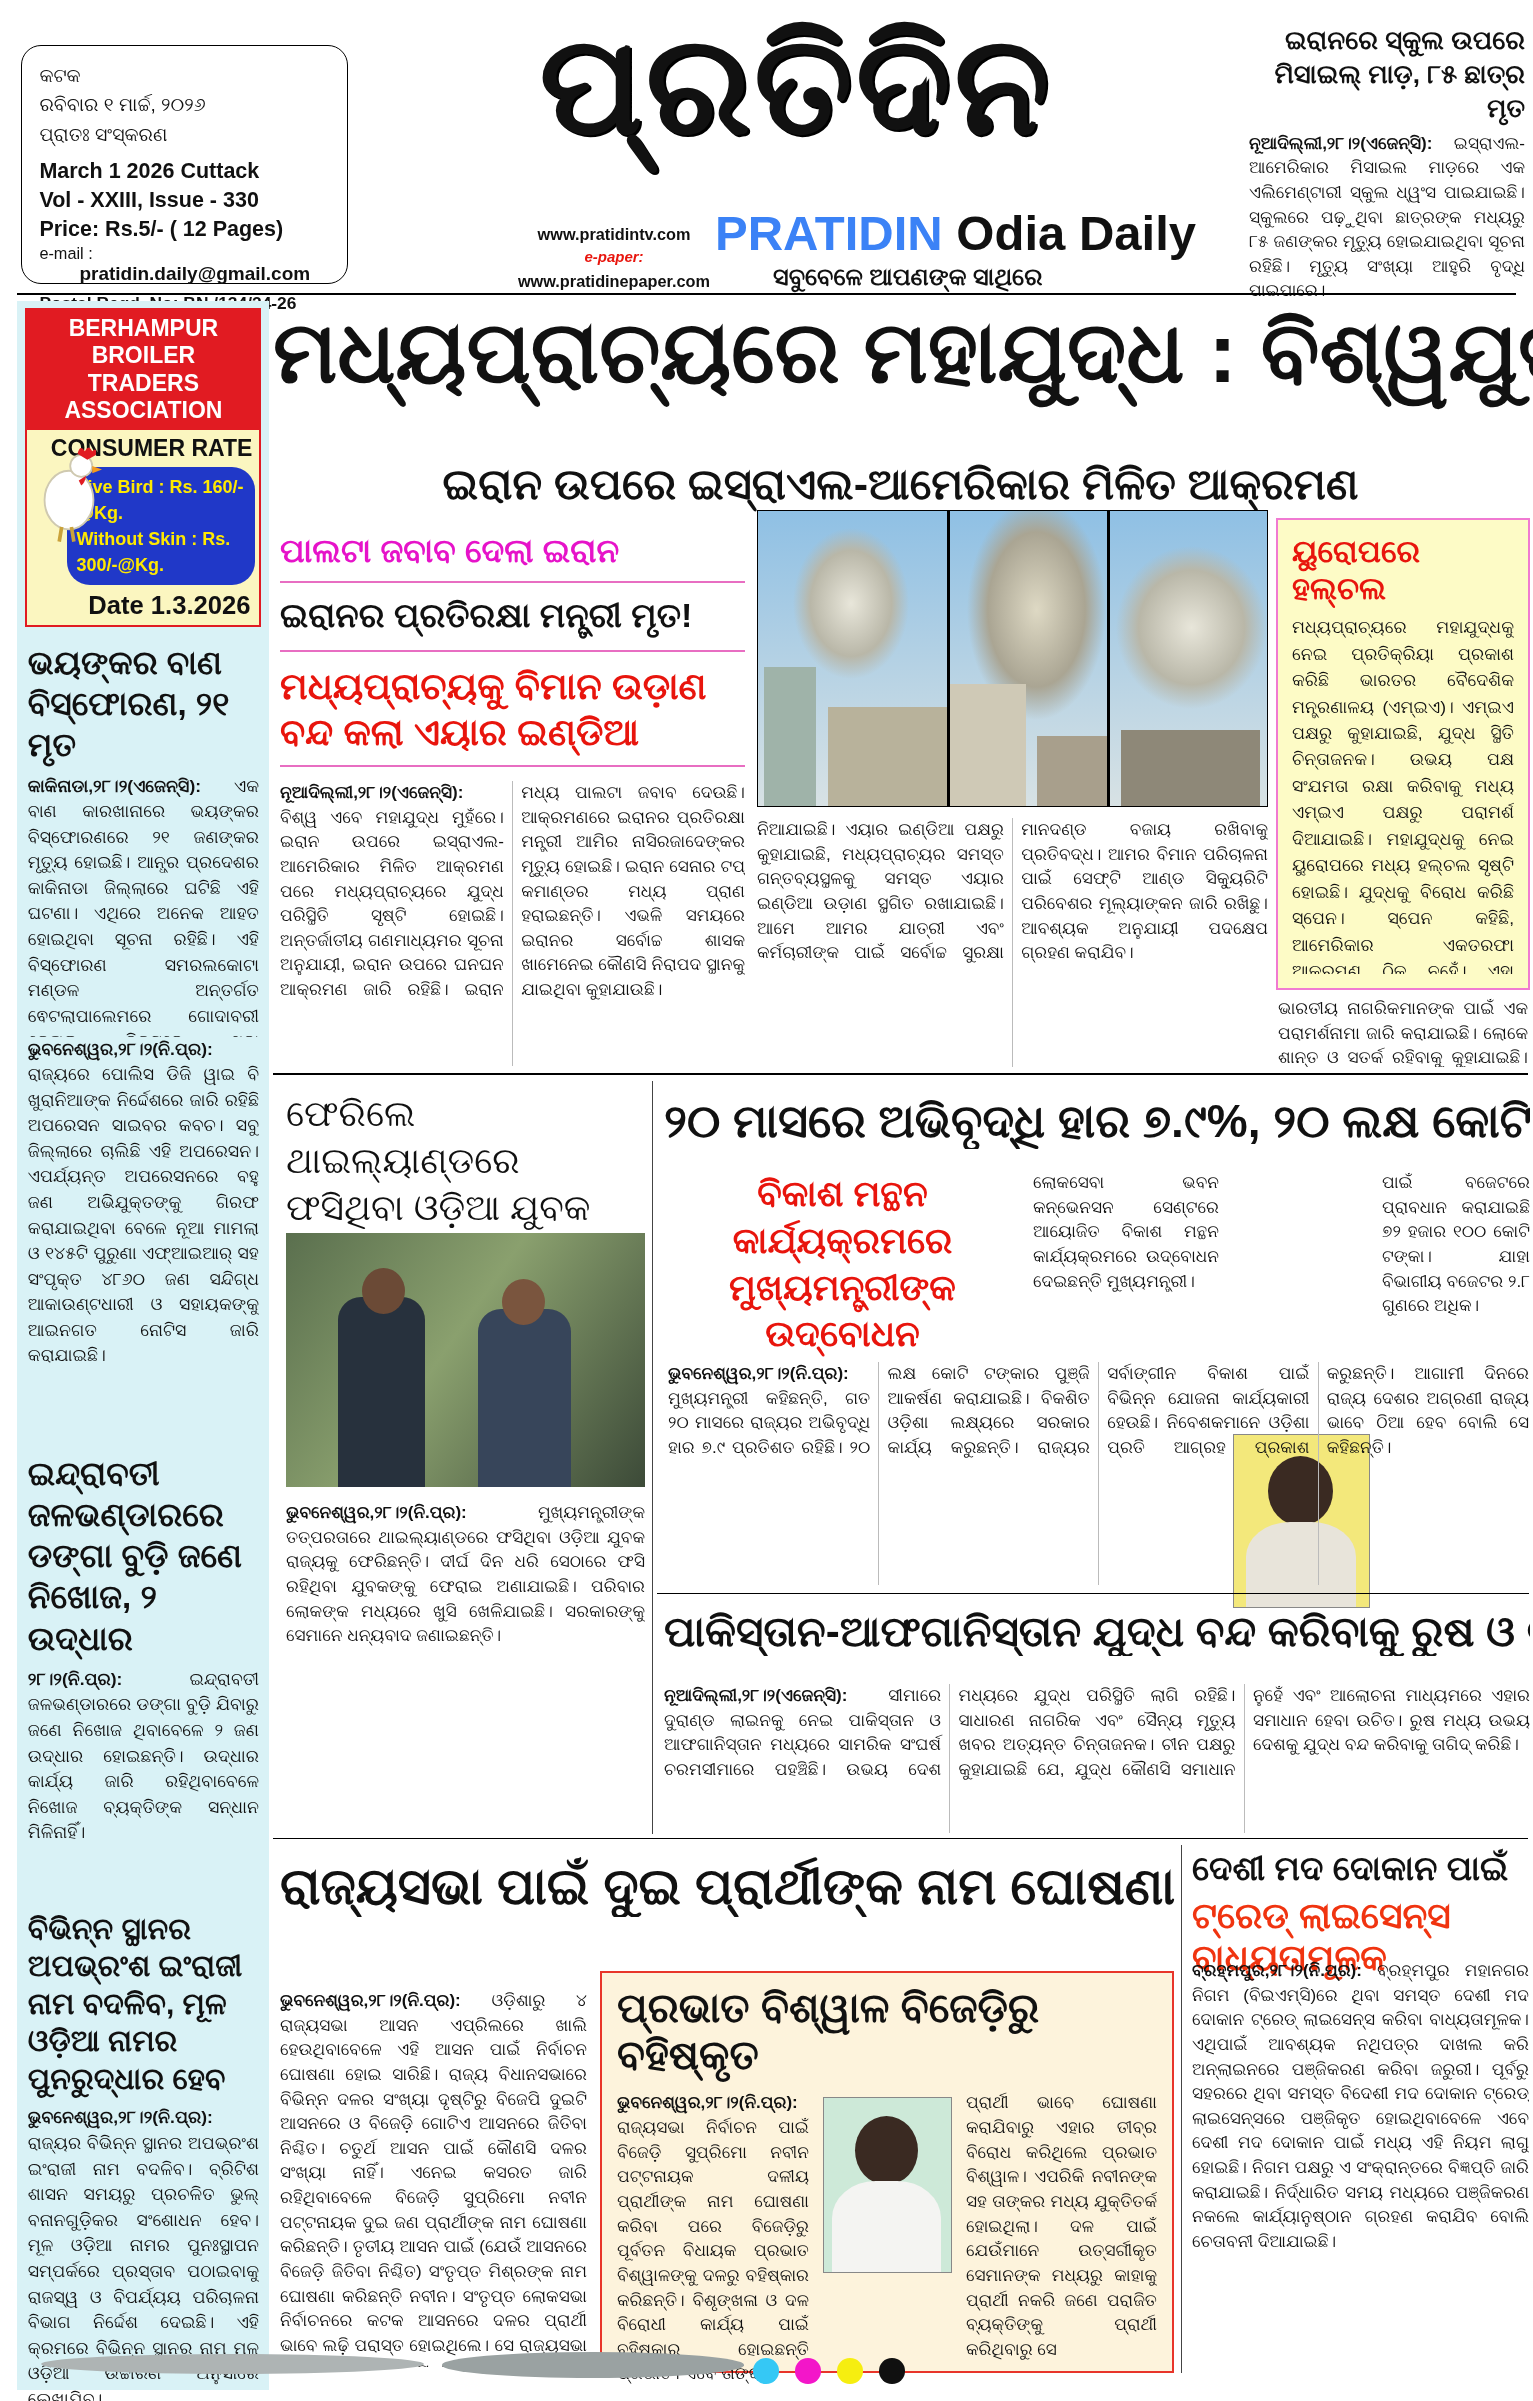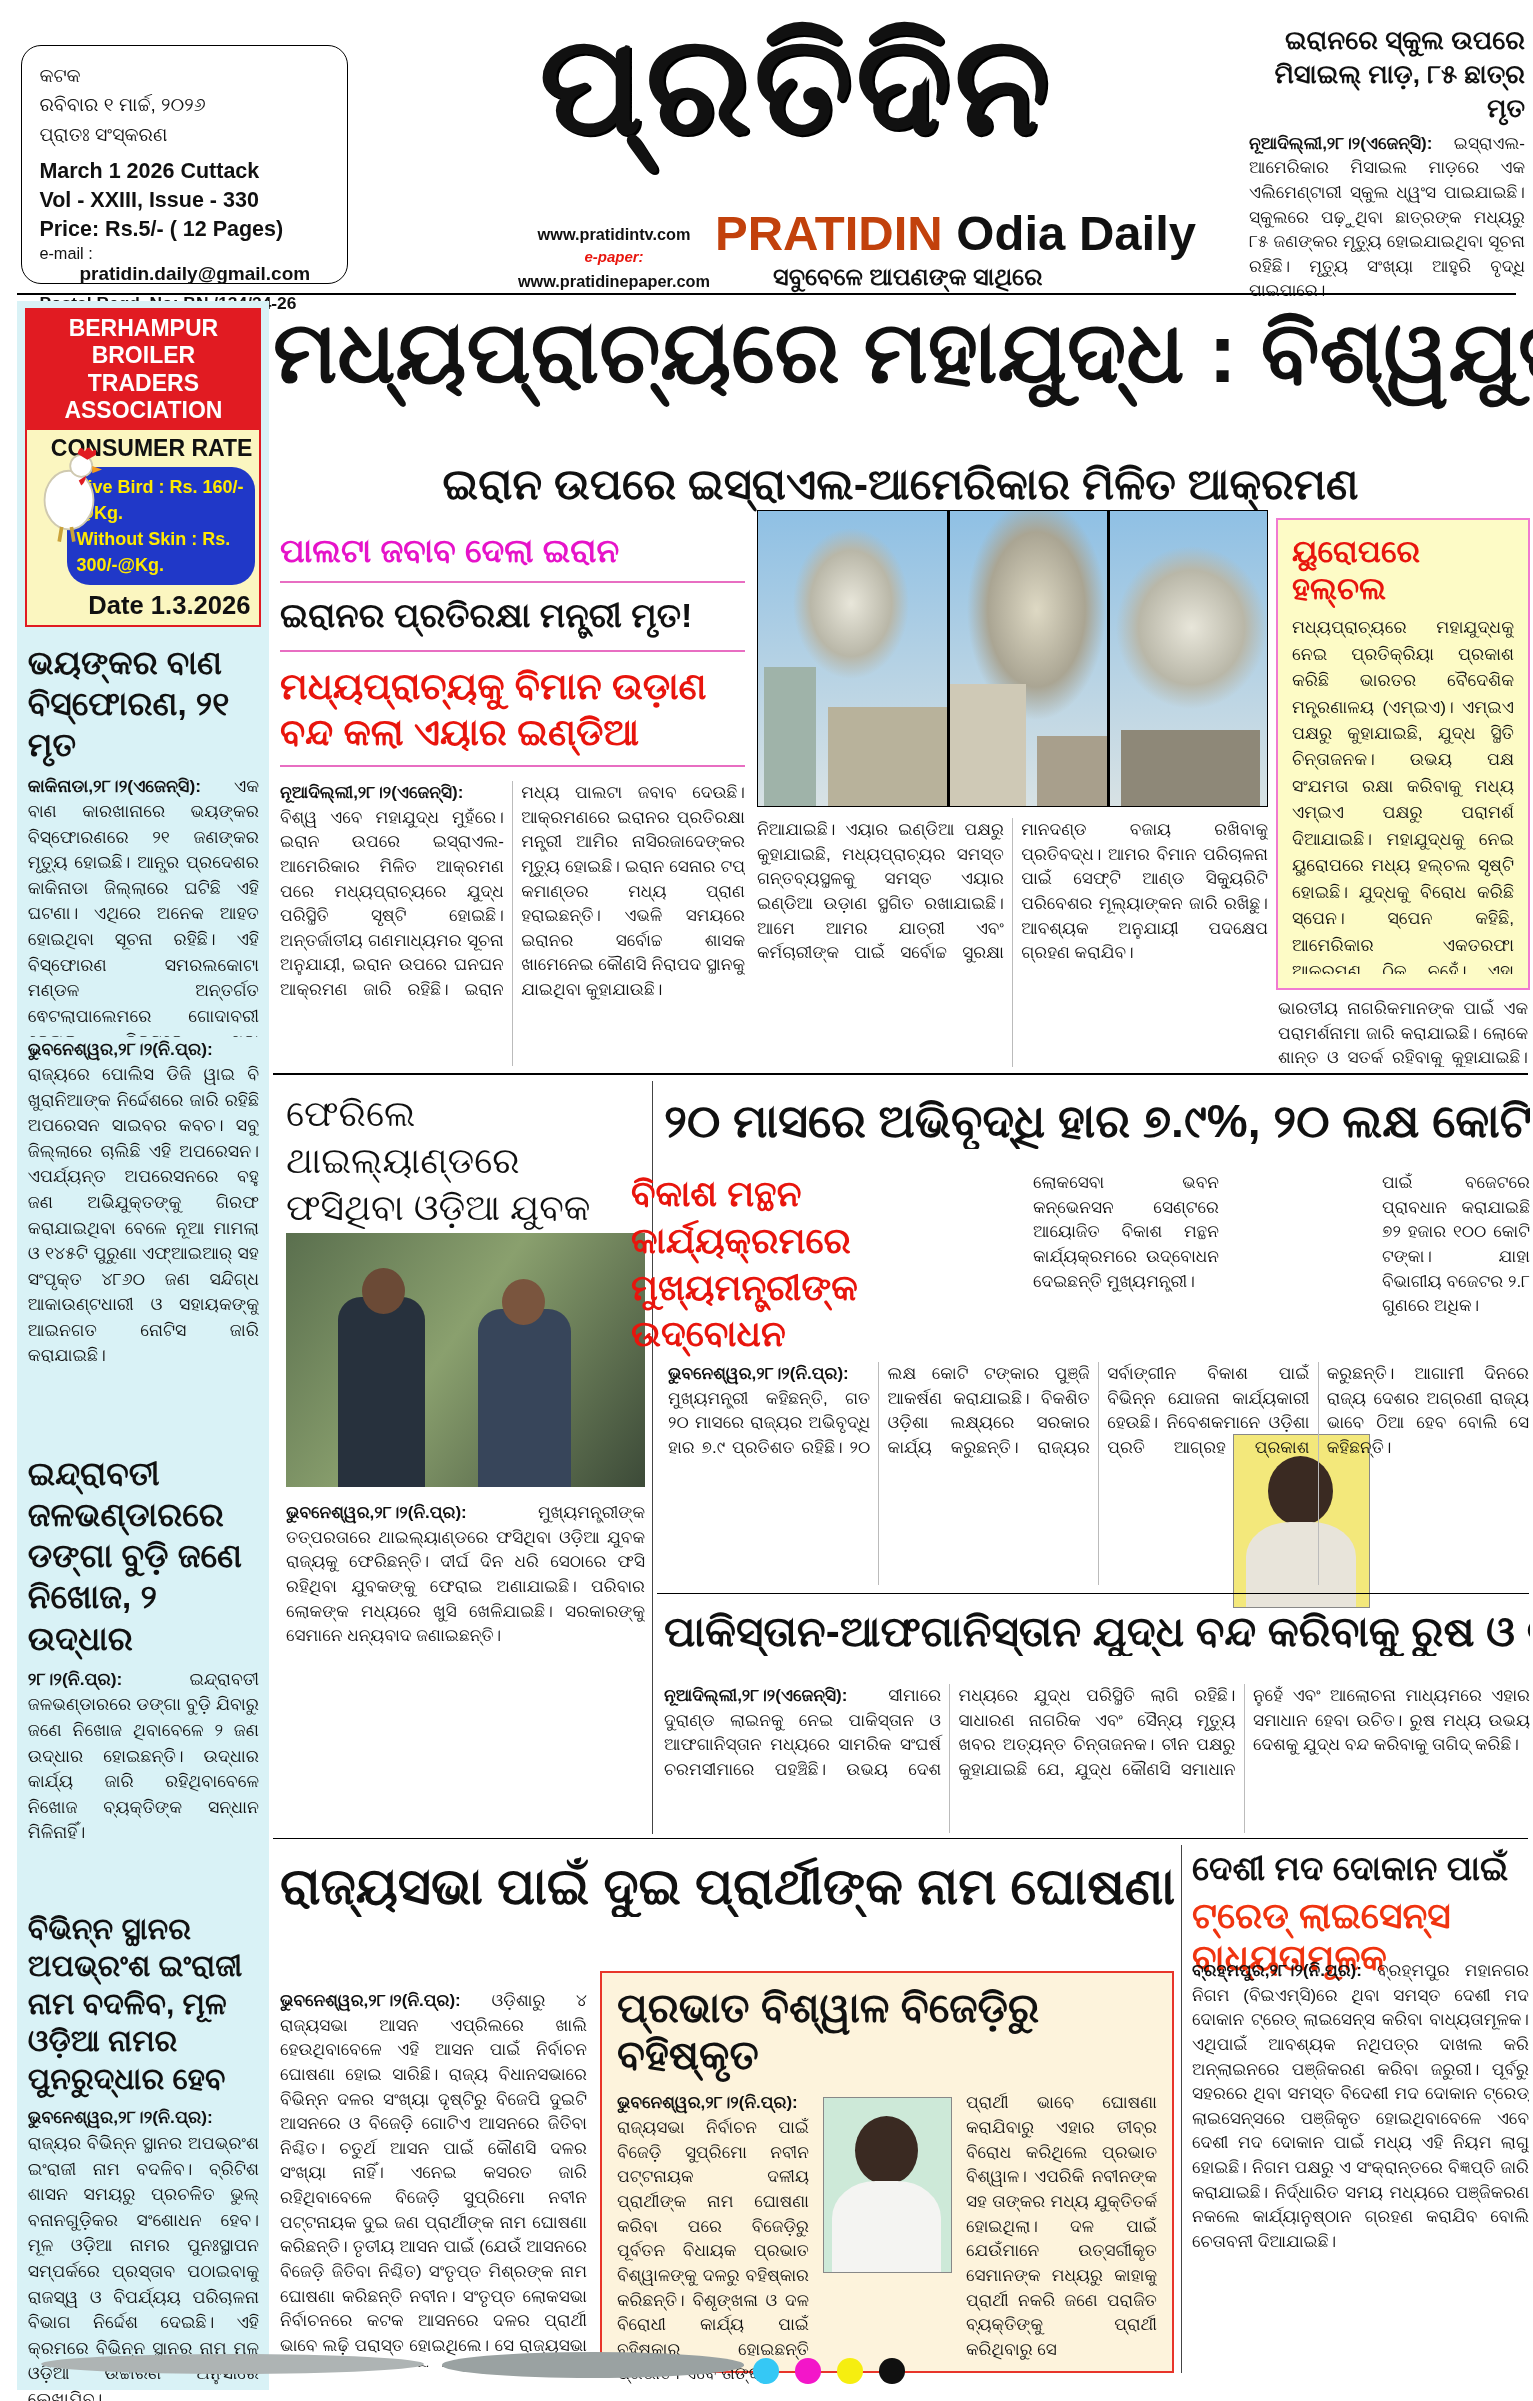--- a/index.html
+++ b/index.html
@@ -11,21 +11,21 @@
   .rule-h{background:#000;height:1.7px;}
   .rule-v{background:#444;width:1.2px;}
   .pink-rule{height:1.7px;background:#e86ec2;}
   
   .info-box{border:1.7px solid #000;border-radius:20px;padding:15px 17.4px;box-sizing:border-box;}
   .info-od{font-size:19px;line-height:1.55;}
   .info-en{font-size:21.5px;font-weight:bold;line-height:1.35;}
   .info-sm{font-size:17.4px;font-weight:bold;line-height:1.5;}
   .logo{font-size:138px;font-weight:800;letter-spacing:3.5px;text-align:center;line-height:1;
         text-shadow:2.3px 2.3px 0 #000;}
-  .brand-red{color:#c2410c;}
+  .brand-red{color:#3b82f6;}
   .weblines{font-size:16.3px;font-weight:bold;text-align:center;line-height:1.5;}
   .epaper{color:#e8150d;font-style:italic;font-size:15px;}
   .brand{font-size:49px;font-weight:800;}
   .tagline{font-size:24px;font-weight:600;}
   .brief-h{font-size:26px;font-weight:800;line-height:1.3;}
   .body-t{font-size:17px;}
   .dateline{font-weight:bold;}
   
   .sidebar{background:#d9f2f6;box-sizing:border-box;padding:7px 8.1px;}
   .ad-box{border:2.3px solid #e11b22;background:#fbf6c0;}
@@ -205,21 +205,21 @@
     <div style="position:absolute;left:192px;top:76px;width:93px;height:180px;background:#37455a;border-radius:23px 23px 0 0;"></div>
     <div style="position:absolute;left:216px;top:46px;width:43px;height:46px;background:#7a553e;border-radius:50%;"></div>
   </div>
   <div class="abs body-t odia jus" style="left:286px;top:1501px;width:359px;height:322px;overflow:hidden;">
     <span class="dateline">ଭୁବନେଶ୍ୱର,୨୮।୨(ନି.ପ୍ର):</span><span> ମୁଖ୍ୟମନ୍ତ୍ରୀଙ୍କ ତତ୍ପରତାରେ ଥାଇଲ୍ୟାଣ୍ଡରେ ଫସିଥିବା ଓଡ଼ିଆ ଯୁବକ ରାଜ୍ୟକୁ ଫେରିଛନ୍ତି। ଦୀର୍ଘ ଦିନ ଧରି ସେଠାରେ ଫସି ରହିଥିବା ଯୁବକଙ୍କୁ ଫେରାଇ ଅଣାଯାଇଛି। ପରିବାର ଲୋକଙ୍କ ମଧ୍ୟରେ ଖୁସି ଖେଳିଯାଇଛି। ସରକାରଙ୍କୁ ସେମାନେ ଧନ୍ୟବାଦ ଜଣାଇଛନ୍ତି।</span>
   </div>
 
   <div class="abs rule-v" style="left:652px;top:1081px;height:753px;"></div>
 
   <div class="abs eco-h" style="left:664px;top:1094px;width:866px;">୨୦ ମାସରେ ଅଭିବୃଦ୍ଧି ହାର ୭.୯%, ୨୦ ଲକ୍ଷ କୋଟିର ପୁଞ୍ଜି ଆକର୍ଷଣ</div>
-  <div class="abs eco-k" style="left:631px;top:1171px;width:349px;">ବିକାଶ ମନ୍ଥନ କାର୍ଯ୍ୟକ୍ରମରେ ମୁଖ୍ୟମନ୍ତ୍ରୀଙ୍କ ଉଦ୍‌ବୋଧନ</div>
+  <div class="abs eco-k" style="left:668px;top:1171px;width:349px;text-align:center;">ବିକାଶ ମନ୍ଥନ କାର୍ଯ୍ୟକ୍ରମରେ ମୁଖ୍ୟମନ୍ତ୍ରୀଙ୍କ ଉଦ୍‌ବୋଧନ</div>
   <div class="abs body-t odia jus" style="left:1033px;top:1171px;width:186px;height:174px;overflow:hidden;">ଲୋକସେବା ଭବନ କନ୍‌ଭେନସନ ସେଣ୍ଟରେ ଆୟୋଜିତ ବିକାଶ ମନ୍ଥନ କାର୍ଯ୍ୟକ୍ରମରେ ଉଦ୍‌ବୋଧନ ଦେଇଛନ୍ତି ମୁଖ୍ୟମନ୍ତ୍ରୀ।</div>
   <div class="abs portrait" style="left:1233px;top:1180px;width:135px;height:172px;background:#f3e87b;">
     <div class="head-sil" style="left:34px;top:21px;width:65px;height:70px;"></div>
     <div class="torso-sil" style="left:11.6px;top:87px;width:110px;height:87px;background:#e8e4da;"></div>
   </div>
   <div class="abs body-t odia jus" style="left:1382px;top:1171px;width:148px;height:174px;overflow:hidden;">ପାଇଁ ବଜେଟରେ ପ୍ରାବଧାନ କରାଯାଇଛି ୭୨ ହଜାର ୧୦୦ କୋଟି ଟଙ୍କା। ଯାହା ବିଭାଗୀୟ ବଜେଟର ୨.୮ ଗୁଣରେ ଅଧିକ।</div>
   <div class="abs body-t odia jus cols4" style="left:668px;top:1362px;width:861px;height:223px;overflow:hidden;">
     <span class="dateline">ଭୁବନେଶ୍ୱର,୨୮।୨(ନି.ପ୍ର):</span><span> ମୁଖ୍ୟମନ୍ତ୍ରୀ କହିଛନ୍ତି, ଗତ ୨୦ ମାସରେ ରାଜ୍ୟର ଅଭିବୃଦ୍ଧି ହାର ୭.୯ ପ୍ରତିଶତ ରହିଛି। ୨୦ ଲକ୍ଷ କୋଟି ଟଙ୍କାର ପୁଞ୍ଜି ଆକର୍ଷଣ କରାଯାଇଛି। ବିକଶିତ ଓଡ଼ିଶା ଲକ୍ଷ୍ୟରେ ସରକାର କାର୍ଯ୍ୟ କରୁଛନ୍ତି। ରାଜ୍ୟର ସର୍ବାଙ୍ଗୀନ ବିକାଶ ପାଇଁ ବିଭିନ୍ନ ଯୋଜନା କାର୍ଯ୍ୟକାରୀ ହେଉଛି। ନିବେଶକମାନେ ଓଡ଼ିଶା ପ୍ରତି ଆଗ୍ରହ ପ୍ରକାଶ କରୁଛନ୍ତି। ଆଗାମୀ ଦିନରେ ରାଜ୍ୟ ଦେଶର ଅଗ୍ରଣୀ ରାଜ୍ୟ ଭାବେ ଠିଆ ହେବ ବୋଲି ସେ କହିଛନ୍ତି।</span>
   </div>
 

